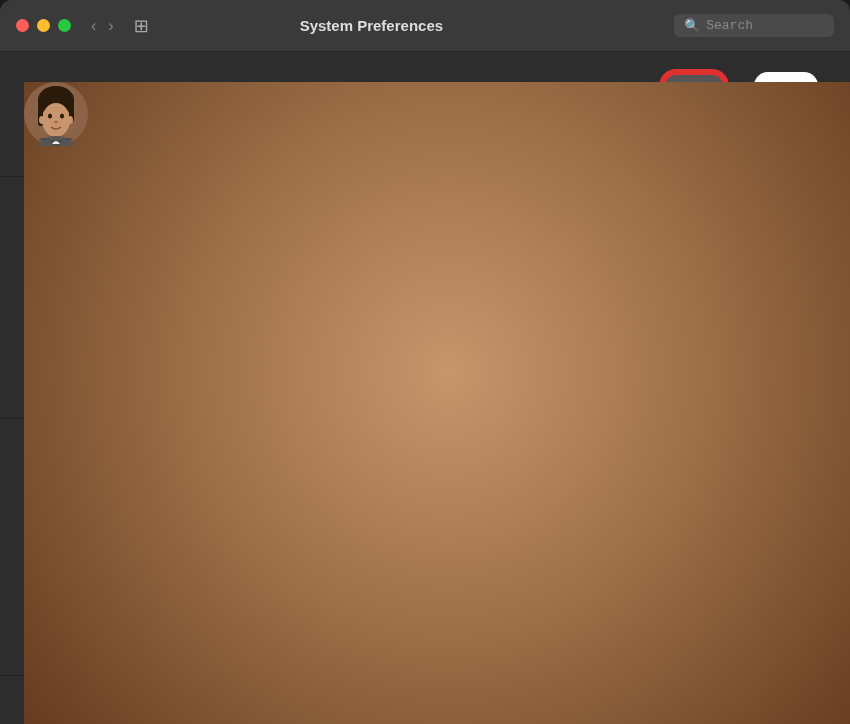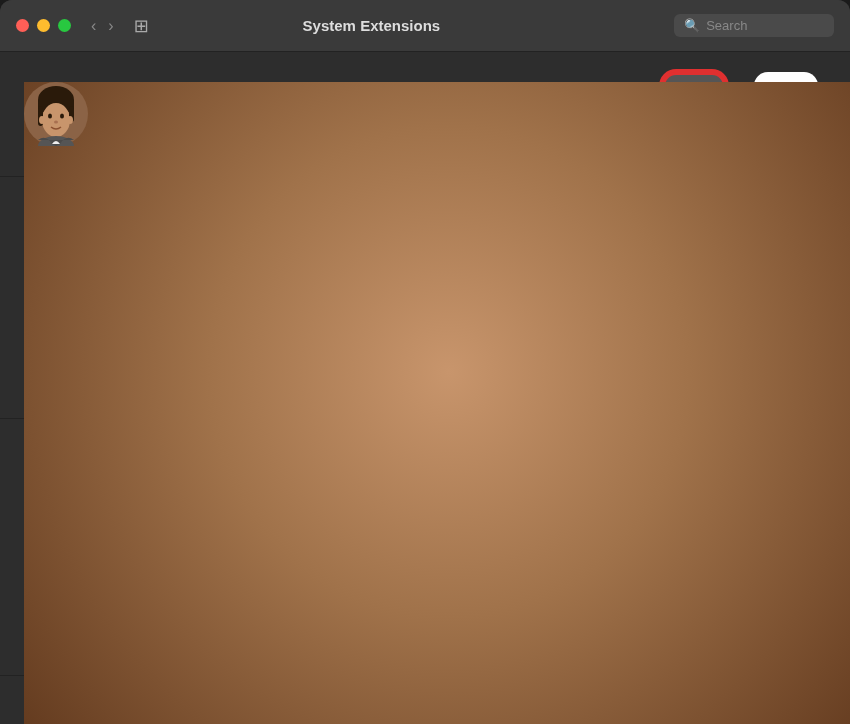--- a/index.html
+++ b/index.html
@@ -68,20 +68,21 @@
       gap: 6px;
       width: 160px;
     }
     .search-bar input {
       background: none;
       border: none;
       outline: none;
       color: #86efac;
       font-size: 13px;
       width: 100%;
+      font-family: Liberation Mono, monospace;
     }
     .search-bar input::placeholder { color: #888; }
     .search-icon { color: #888; font-size: 13px; }
 
     
     .profile-section {
       background: #2d2d2d;
       padding: 20px 24px;
       display: flex;
       align-items: center;
@@ -199,21 +200,21 @@
     <div class="traffic-lights">
       <div class="tl tl-red"></div>
       <div class="tl tl-yellow"></div>
       <div class="tl tl-green"></div>
     </div>
     <div class="nav-arrows">
       <button class="nav-btn">‹</button>
       <button class="nav-btn">›</button>
     </div>
     <span class="grid-icon">⊞</span>
-    <div class="window-title">System Extensions</div>
+    <div class="window-title">System Preferences</div>
     <div class="search-bar">
       <span class="search-icon">🔍</span>
       <input type="text" placeholder="Search" style="">
     </div>
   </div>
 
   <div class="profile-section">
     <div class="profile-left">
       <div class="avatar">
         <div class="avatar-face">

